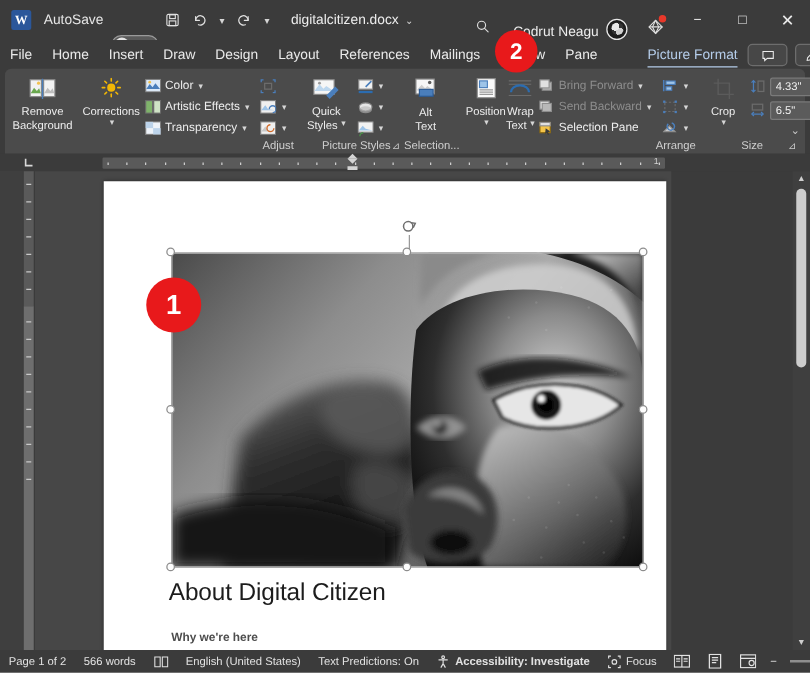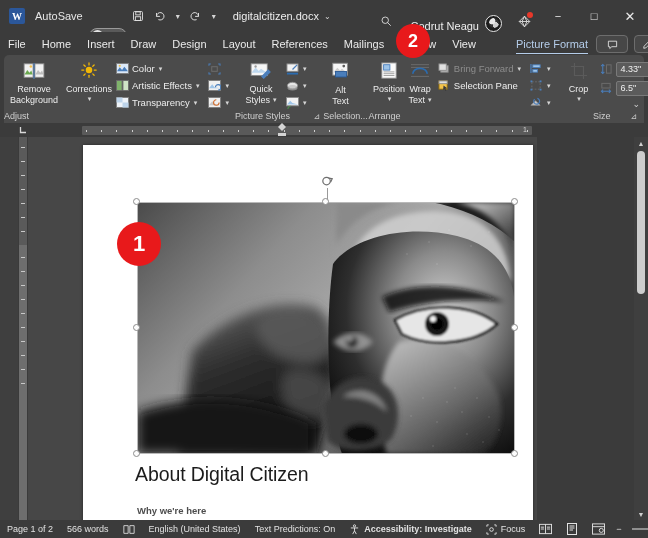--- a/index.html
+++ b/index.html
@@ -83,21 +83,21 @@
   }
 
   
   .ribbon {
     position:absolute; left:4px; top:55px; width:640px; height:68px;
     background:#4b4b4b; border-radius:5px 5px 0 0;
   }
   .ribbon-inner { position:relative; width:100%; height:100%; display:flex; }
   .rgroup { position:relative; height:68px; display:flex; flex-direction:column; }
   .rgroup-body { display:flex; flex:1; align-items:flex-start; padding:3px 4px 0 4px; }
-  .rgroup-label { text-align:left; font-size:9px; color:#cfcfcf; padding-bottom:2px; }
+  .rgroup-label { text-align:right; font-size:9px; color:#cfcfcf; padding-bottom:2px; }
   .rdiv { width:1px; background:#5e5e5e; margin:4px 2px 14px 2px; }
 
   .bigbtn {
     width:52px; display:flex; flex-direction:column; align-items:center;
     padding-top:2px; font-size:9px; color:#ededed; line-height:1.15; text-align:center;
   }
   .bigbtn .gi { margin-bottom:2px; }
   .smallrow {
     display:flex; align-items:center; gap:3px; height:17px;
     font-size:9.5px; color:#ededed; padding:0 2px; white-space:nowrap;text-align:right;
@@ -288,21 +288,21 @@
   <div class="tabstrip">
     <div class="tab">File</div>
     <div class="tab">Home</div>
     <div class="tab">Insert</div>
     <div class="tab">Draw</div>
     <div class="tab">Design</div>
     <div class="tab">Layout</div>
     <div class="tab">References</div>
     <div class="tab">Mailings</div>
     <div class="tab">Review</div>
-    <div class="tab">View</div>
+    <div class="tab">Pane</div>
     <div class="tab contextual" style="margin-left:24px;">Picture Format</div>
 
     <div class="tabstrip-right">
       <div class="pillbtn" style="width:32px;justify-content:center;">
         <svg width="11" height="11" viewBox="0 0 16 16" fill="none" stroke="#ededed" stroke-width="1.2">
           <path d="M2 3.2 h12 v8 h-7 l-3 2.6 v-2.6 h-2 z"></path>
         </svg>
       </div>
       <div class="pillbtn">
         <svg width="11" height="11" viewBox="0 0 16 16" fill="none" stroke="#ededed" stroke-width="1.2">
@@ -537,20 +537,30 @@
         </div>
         <div class="colstack" style="padding-top:2px;">
           <div class="smallrow dim">
             <span class="icobox">
               <svg width="12" height="11" viewBox="0 0 13 12">
                 <rect x="3" y="3" width="8" height="7" fill="#b8b8b8" stroke="#8d8d8d"></rect>
                 <rect x="1" y="1" width="8" height="7" fill="#e0e0e0" stroke="#8d8d8d"></rect>
               </svg>
             </span>
             <span>Bring Forward</span>
+            <span class="cv">▾</span>
+          </div>
+          <div class="smallrow dim">
+            <span class="icobox">
+              <svg width="12" height="11" viewBox="0 0 13 12">
+                <rect x="1" y="1" width="8" height="7" fill="#e0e0e0" stroke="#8d8d8d"></rect>
+                <rect x="3" y="3" width="8" height="7" fill="#b8b8b8" stroke="#8d8d8d"></rect>
+              </svg>
+            </span>
+            <span>Send Backward</span>
             <span class="cv">▾</span>
           </div>
           <div class="smallrow">
             <span class="icobox">
               <svg width="12" height="11" viewBox="0 0 13 12">
                 <rect x="1" y="1" width="9" height="9" fill="#f4c44a" stroke="#8d6a10"></rect>
                 <rect x="1" y="1" width="9" height="3" fill="#e0e0e0" stroke="#8d8d8d"></rect>
                 <path d="M6 6 L10 9 L8 9.5 L9 11.5 L8 12 L7 10 L5.5 11 Z" fill="#3a3a3a"></path>
               </svg>
             </span>

